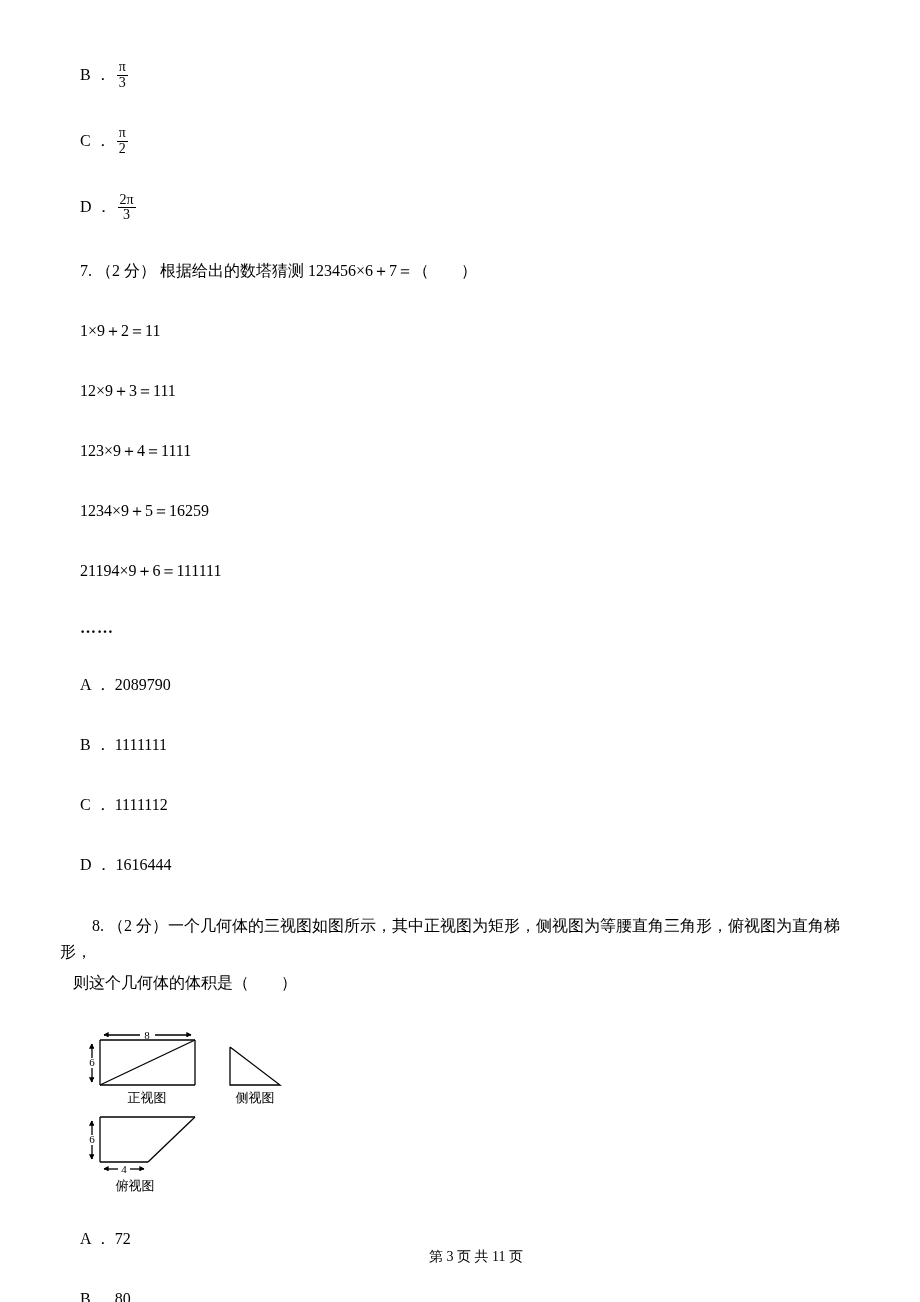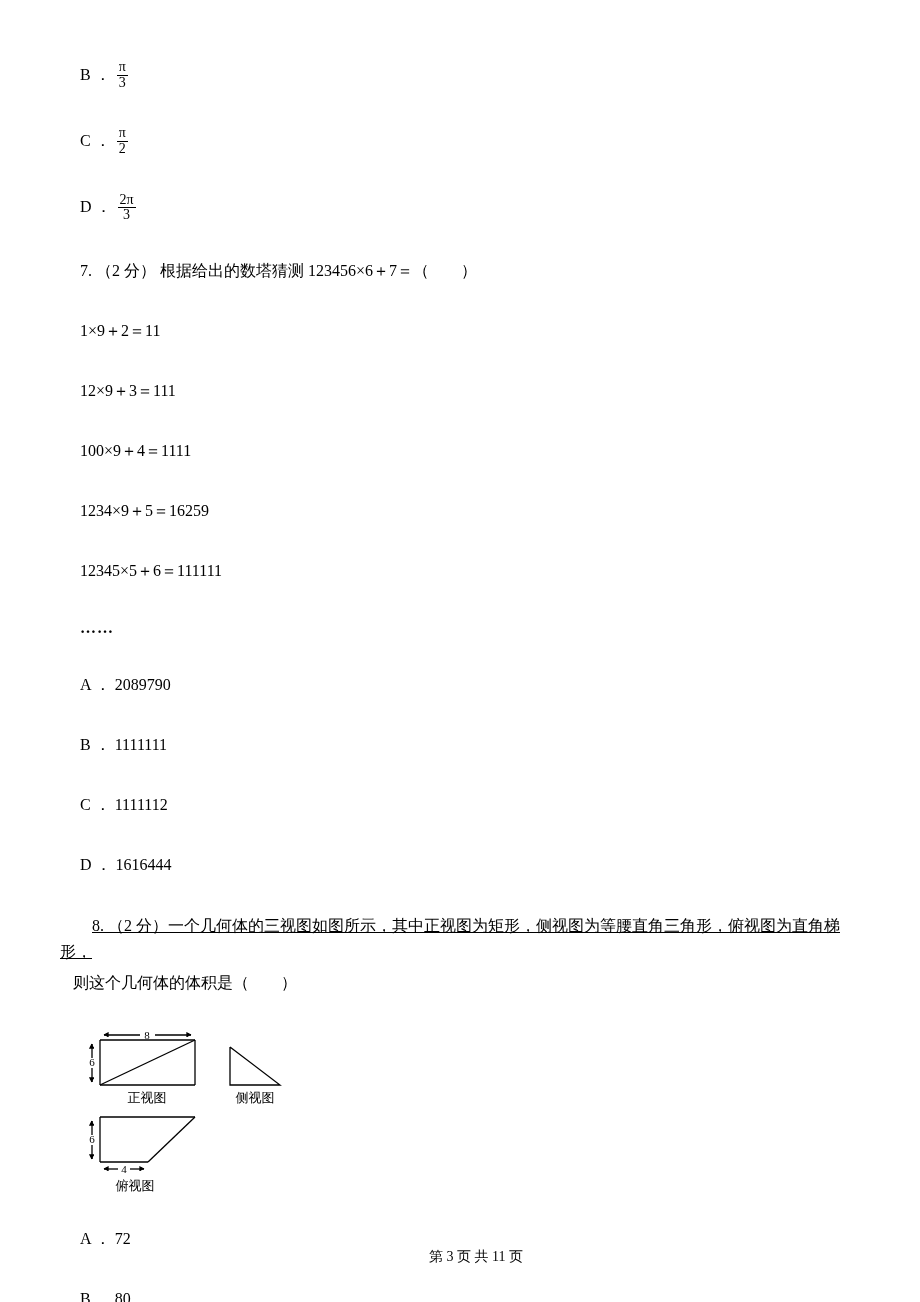--- a/index.html
+++ b/index.html
@@ -25,21 +25,20 @@
     }
     .question-line {
       margin-left: 20px;
       margin-bottom: 36px;
       line-height: 1.5;
     }
     .question-inline {
       margin-bottom: 36px;
       line-height: 1.6;
       text-indent: 2em;
-      text-decoration: underline;
     }
     .question-cont {
       margin-bottom: 36px;
       line-height: 1.6;
       text-indent: 0;
     }
     .ellipsis-line {
       margin-left: 20px;
       margin-bottom: 36px;
       font-weight: bold;
@@ -99,23 +98,23 @@
   <span class="option-label">D ．</span>
   <span class="frac-nd">
     <span class="num pi">2π</span>
     <span class="den">3</span>
   </span>
 </div>
 
 <div class="question-line">7.  （2 分）  根据给出的数塔猜测 123456×6＋7＝（　　）</div>
 <div class="question-line">1×9＋2＝11</div>
 <div class="question-line">12×9＋3＝111</div>
-<div class="question-line">100×9＋4＝1111</div>
+<div class="question-line">123×9＋4＝1111</div>
 <div class="question-line">1234×9＋5＝16259</div>
-<div class="question-line">12345×5＋6＝111111</div>
+<div class="question-line">21194×9＋6＝111111</div>
 <div class="ellipsis-line">……</div>
 
 <div class="question-line">
   <span>A ．</span>
   <span>2089790</span>
 </div>
 <div class="question-line">
   <span>B ．</span>
   <span>1111111</span>
 </div>

